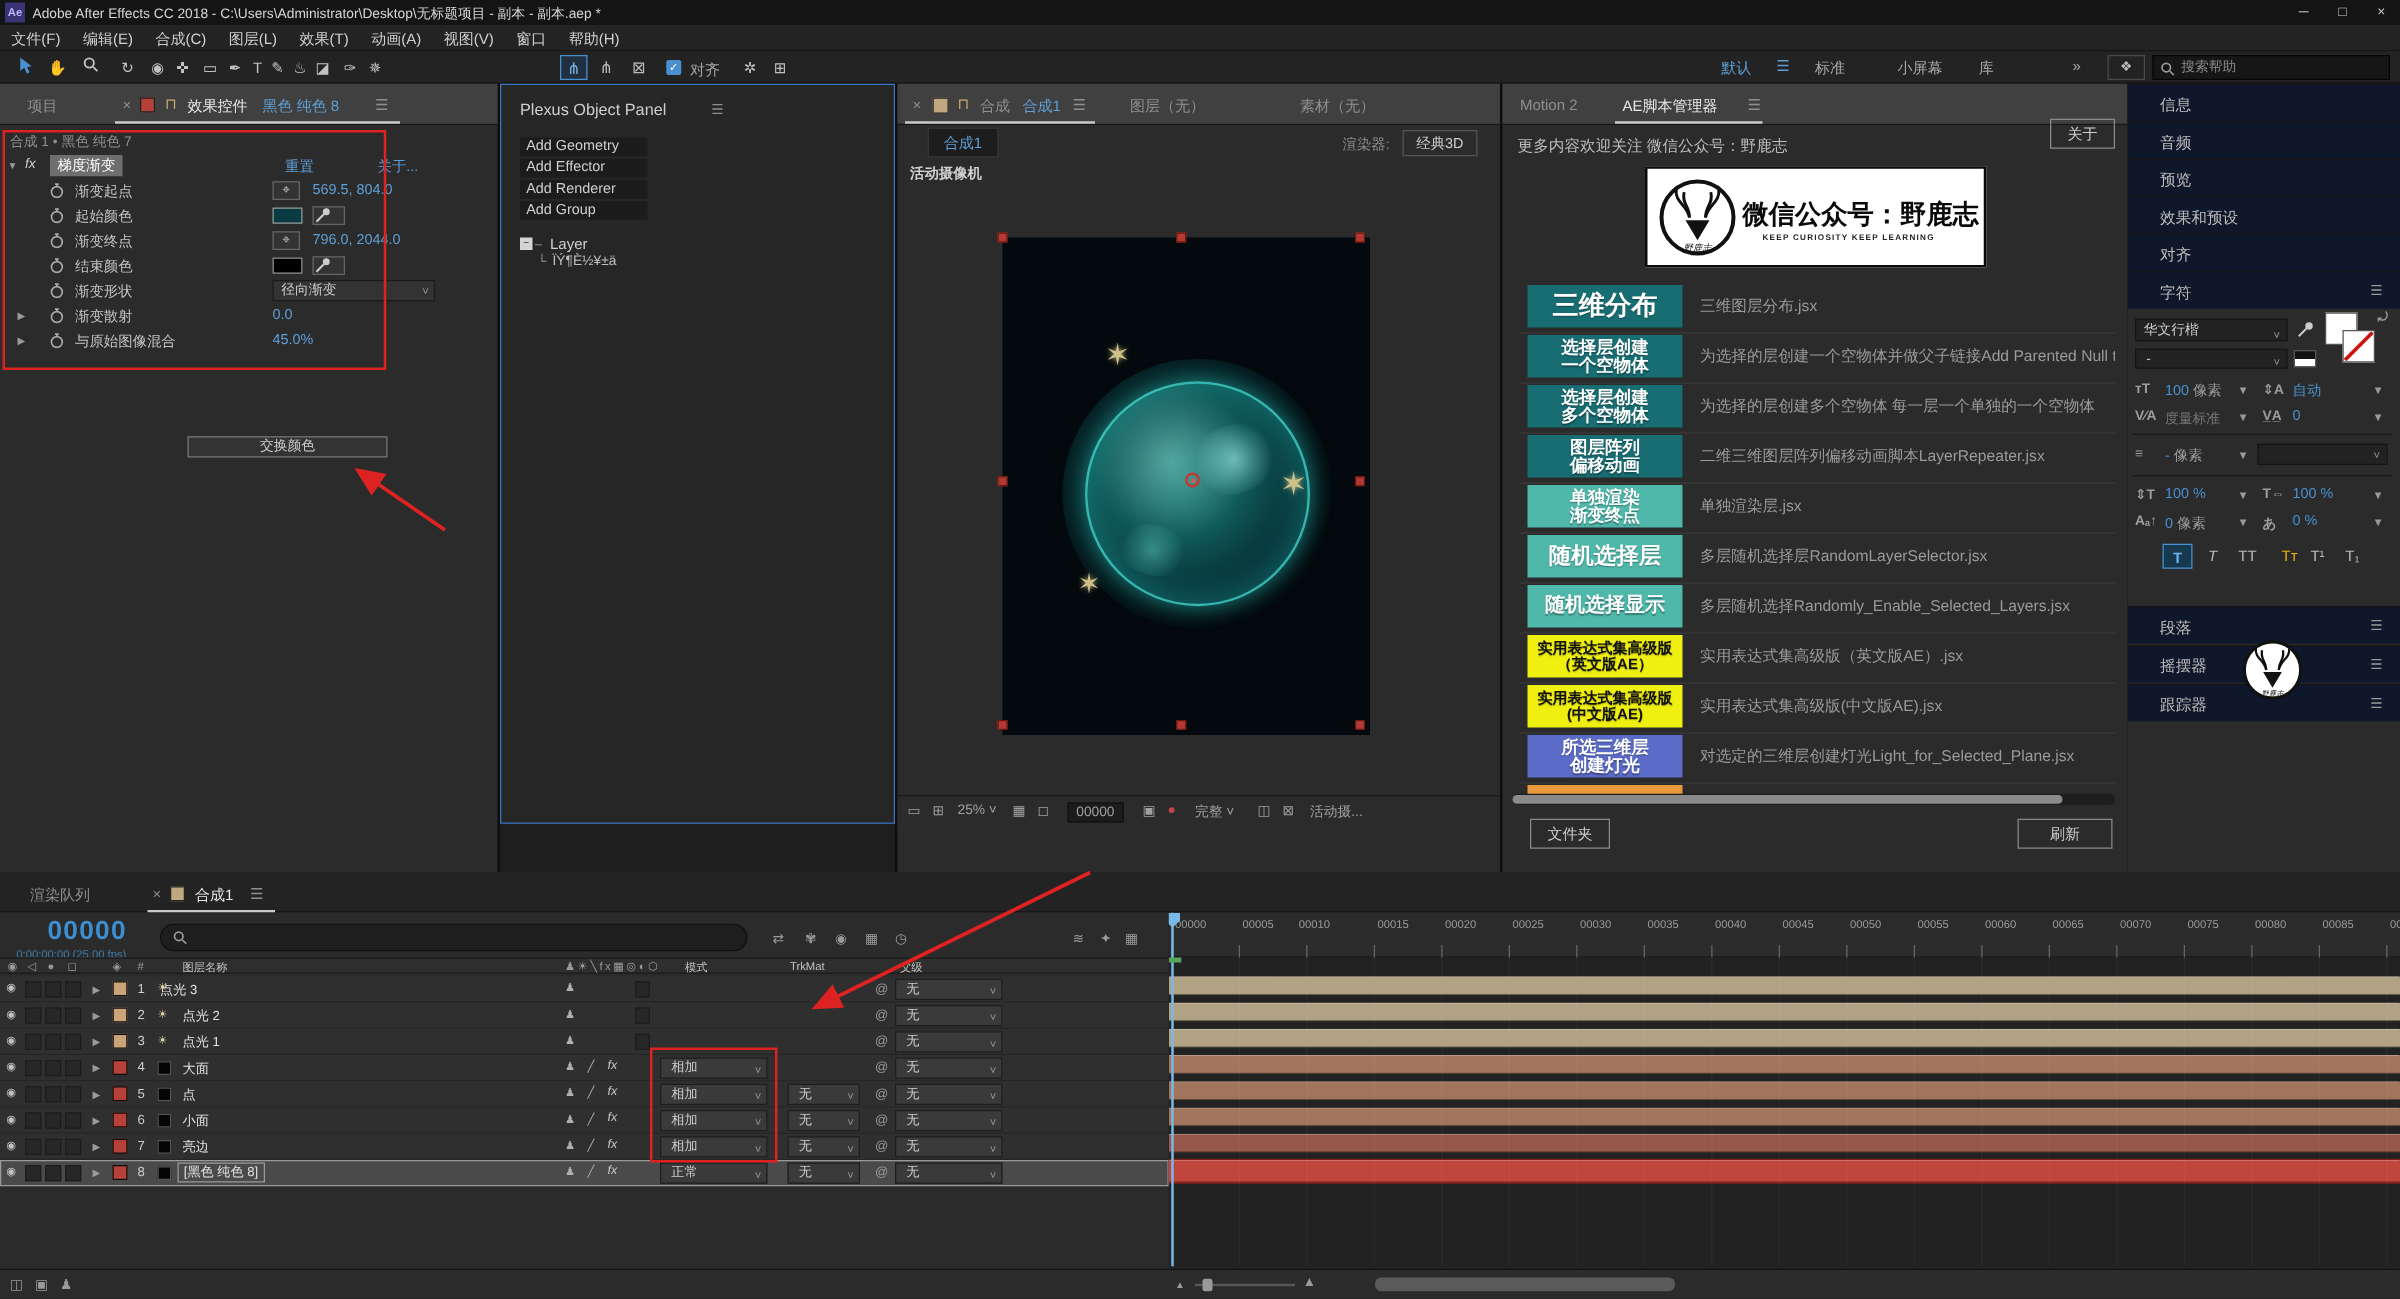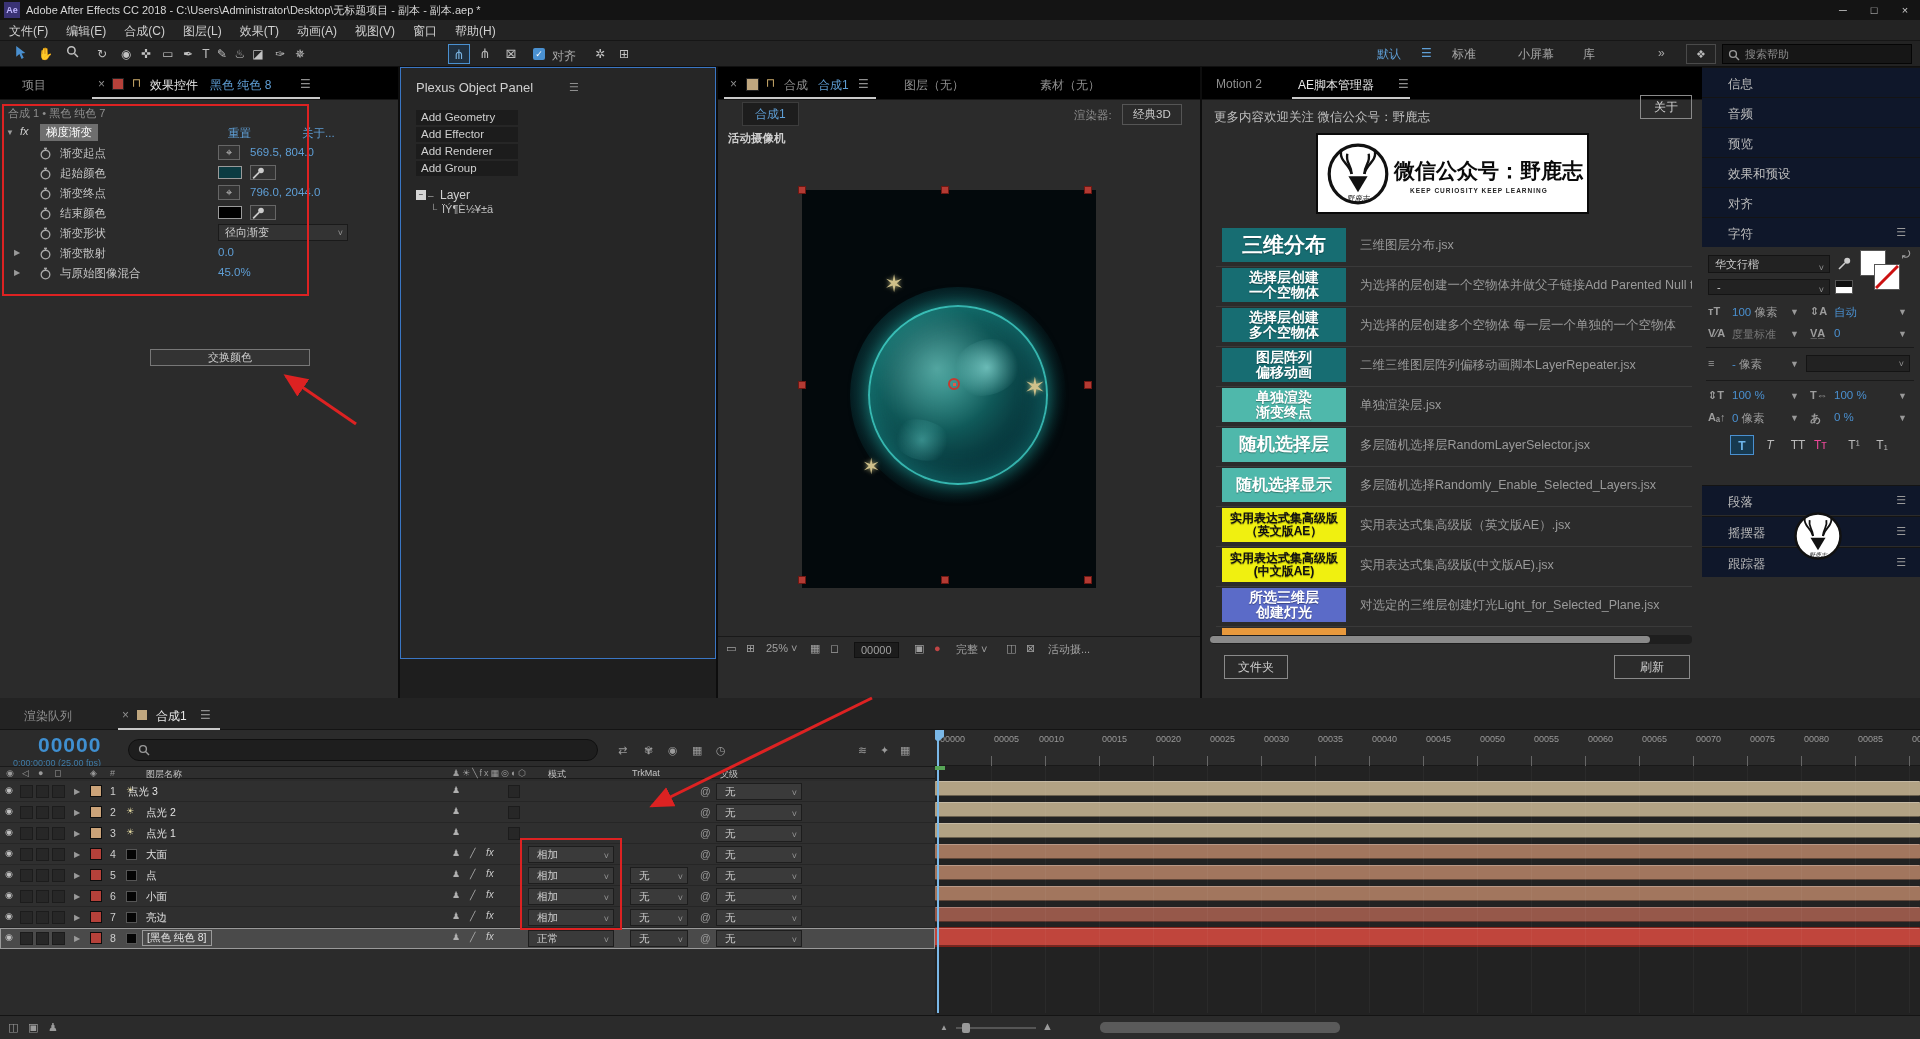--- a/index.html
+++ b/index.html
@@ -29,21 +29,21 @@
 .snapchk { position:absolute; top:7px; width:12px; height:12px; background:#4a90d0; color:#fff;
   font-size:9px; text-align:center; line-height:12px; border-radius:2px; }
 .ws-tab { position:absolute; top:5px; font-size:12px; color:#a8a8a8; }
 .ws-active { color:#5f9fd6; }
 .searchbox { position:absolute; top:3px; height:20px; background:#161616; border:1px solid #050505;
   color:#8a8a8a; font-size:11px; line-height:18px; padding-left:22px; }
 .gearbox { position:absolute; top:3px; width:30px; height:20px; border:1px solid #4a4a4a;
   text-align:center; line-height:18px; color:#bbb; font-size:11px; }
 
 .panel { position:absolute; top:67px; height:631px; background:#2b2b2b; }
-.tabstrip { position:absolute; left:0; top:0; right:0; height:33px; background:#000000;
+.tabstrip { position:absolute; left:0; top:0; right:0; height:33px; background:#404040;
   border-bottom:1px solid #161616; }
 .tabtxt { position:absolute; top:10px; font-size:12px; white-space:nowrap; }
 .underline { position:absolute; height:2px; background:#c9c9c9; top:30px; }
 
 #fx-panel { left:0; width:398px; }
 .fxrow { position:absolute; left:0; width:398px; height:20px; }
 .fxlabel { position:absolute; left:60px; top:3px; font-size:11.5px; color:#c4c4c4; white-space:nowrap; }
 .fxval { position:absolute; left:250px; top:3px; font-size:11.5px; color:#5f9fd6; white-space:nowrap; }
 .stopwatch { position:absolute; left:40px; top:3px; }
 .exp { position:absolute; left:14px; top:5px; font-size:8px; color:#9a9a9a; }
@@ -534,21 +534,21 @@
       <span class="chic" style="left:6px;top:164px">Aₐ↑</span>
       <span class="chval" style="left:30px;top:164px"><span>0</span> <span class="chunit">像素</span></span>
       <span class="chcaret" style="left:88px;top:166px">▼</span>
       <span class="chic" style="left:108px;top:164px">あ</span>
       <span class="chval" style="left:132px;top:164px">0 %</span>
       <span class="chcaret" style="left:196px;top:166px">▼</span>
       <div id="faux-row" class="abs" style="left:28px;top:188px;width:170px;height:22px">
           <div style="position: absolute; left: 0px; top: 0px; width: 24px; height: 20px; text-align: center; line-height: 20px; font-size: 12px; background: rgb(23, 57, 79); border: 1px solid rgb(74, 144, 208); color: rgb(109, 179, 232); font-weight: bold;">T</div>
           <div style="position: absolute; left: 28px; top: 0px; width: 24px; height: 20px; text-align: center; line-height: 20px; font-size: 12px; color: rgb(187, 187, 187); font-style: italic;">T</div>
           <div style="position: absolute; left: 56px; top: 0px; width: 24px; height: 20px; text-align: center; line-height: 20px; font-size: 12px; color: rgb(187, 187, 187);">TT</div>
-          <div style="position: absolute; left: 84px; top: 0px; width: 24px; height: 20px; text-align: left; line-height: 20px; font-size: 12px; color: #ec4899;">Tᴛ</div>
+          <div style="position: absolute; left: 84px; top: 0px; width: 24px; height: 20px; text-align: right; line-height: 20px; font-size: 12px; color: #eab308;">Tᴛ</div>
           <div style="position: absolute; left: 112px; top: 0px; width: 24px; height: 20px; text-align: center; line-height: 20px; font-size: 12px; color: rgb(187, 187, 187);">T¹</div>
           <div style="position: absolute; left: 140px; top: 0px; width: 24px; height: 20px; text-align: center; line-height: 20px; font-size: 12px; color: rgb(187, 187, 187);">T₁</div>
         </div>
     </div>
 
     <div id="right-lower">
         <div class="rhdr" style="top: 418px;">
           <span class="lbl">段落</span>
           <span class="menu">☰</span>
         </div>

